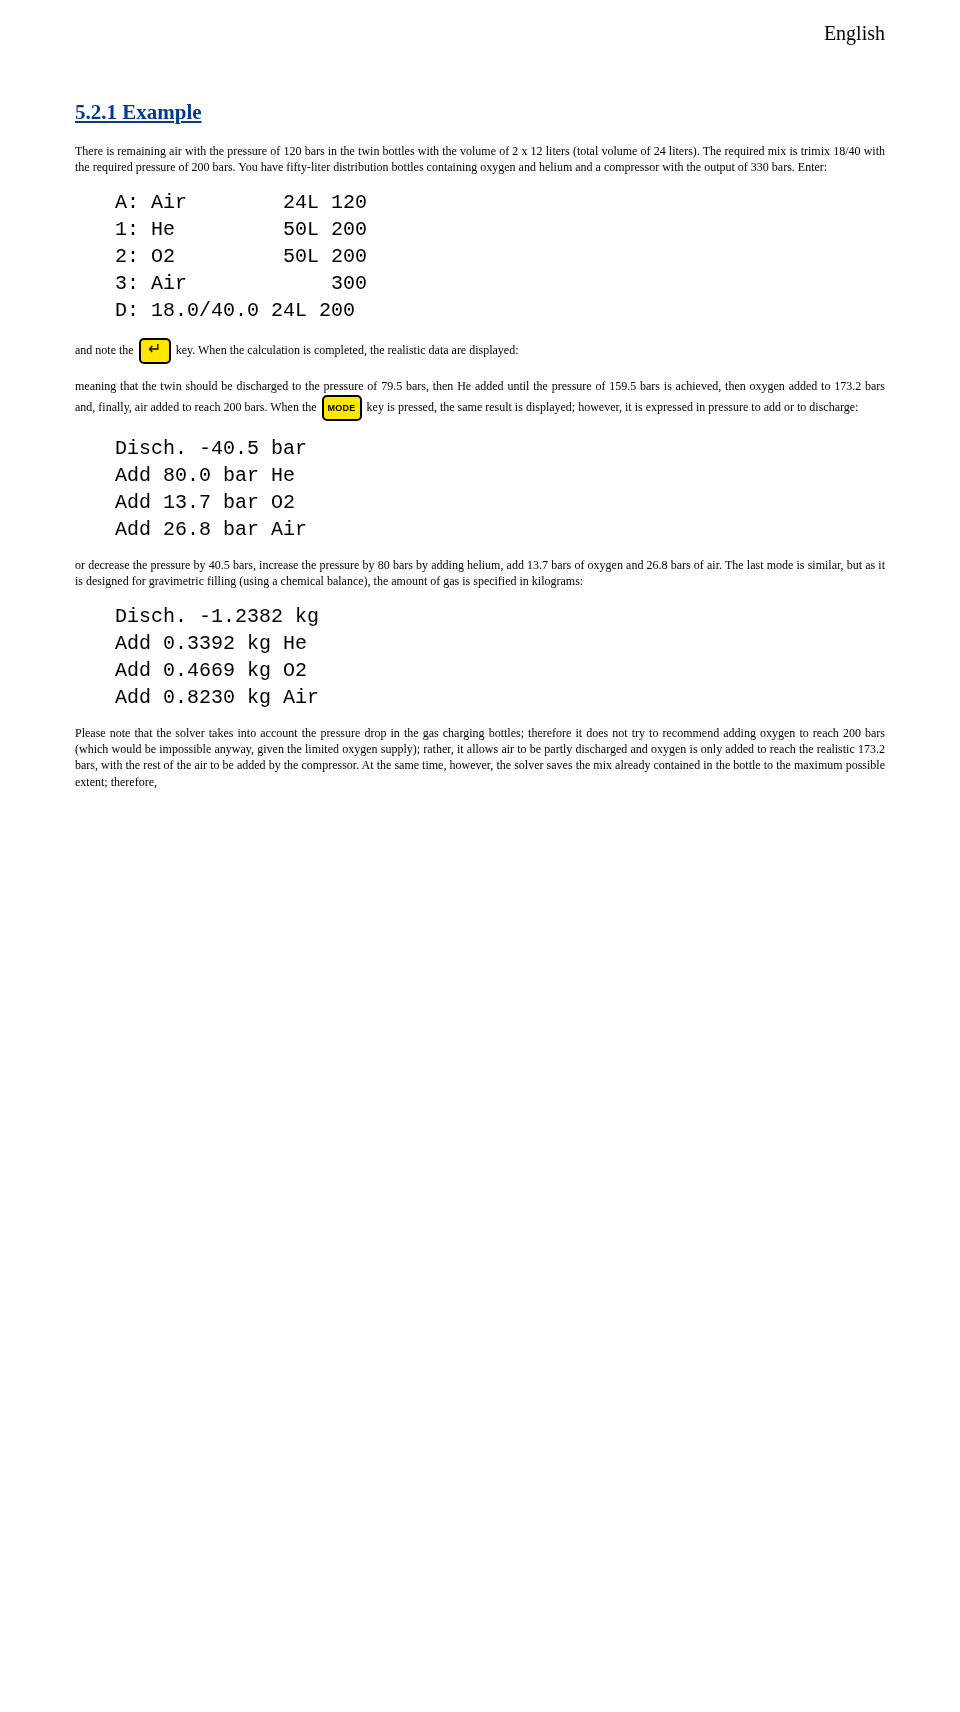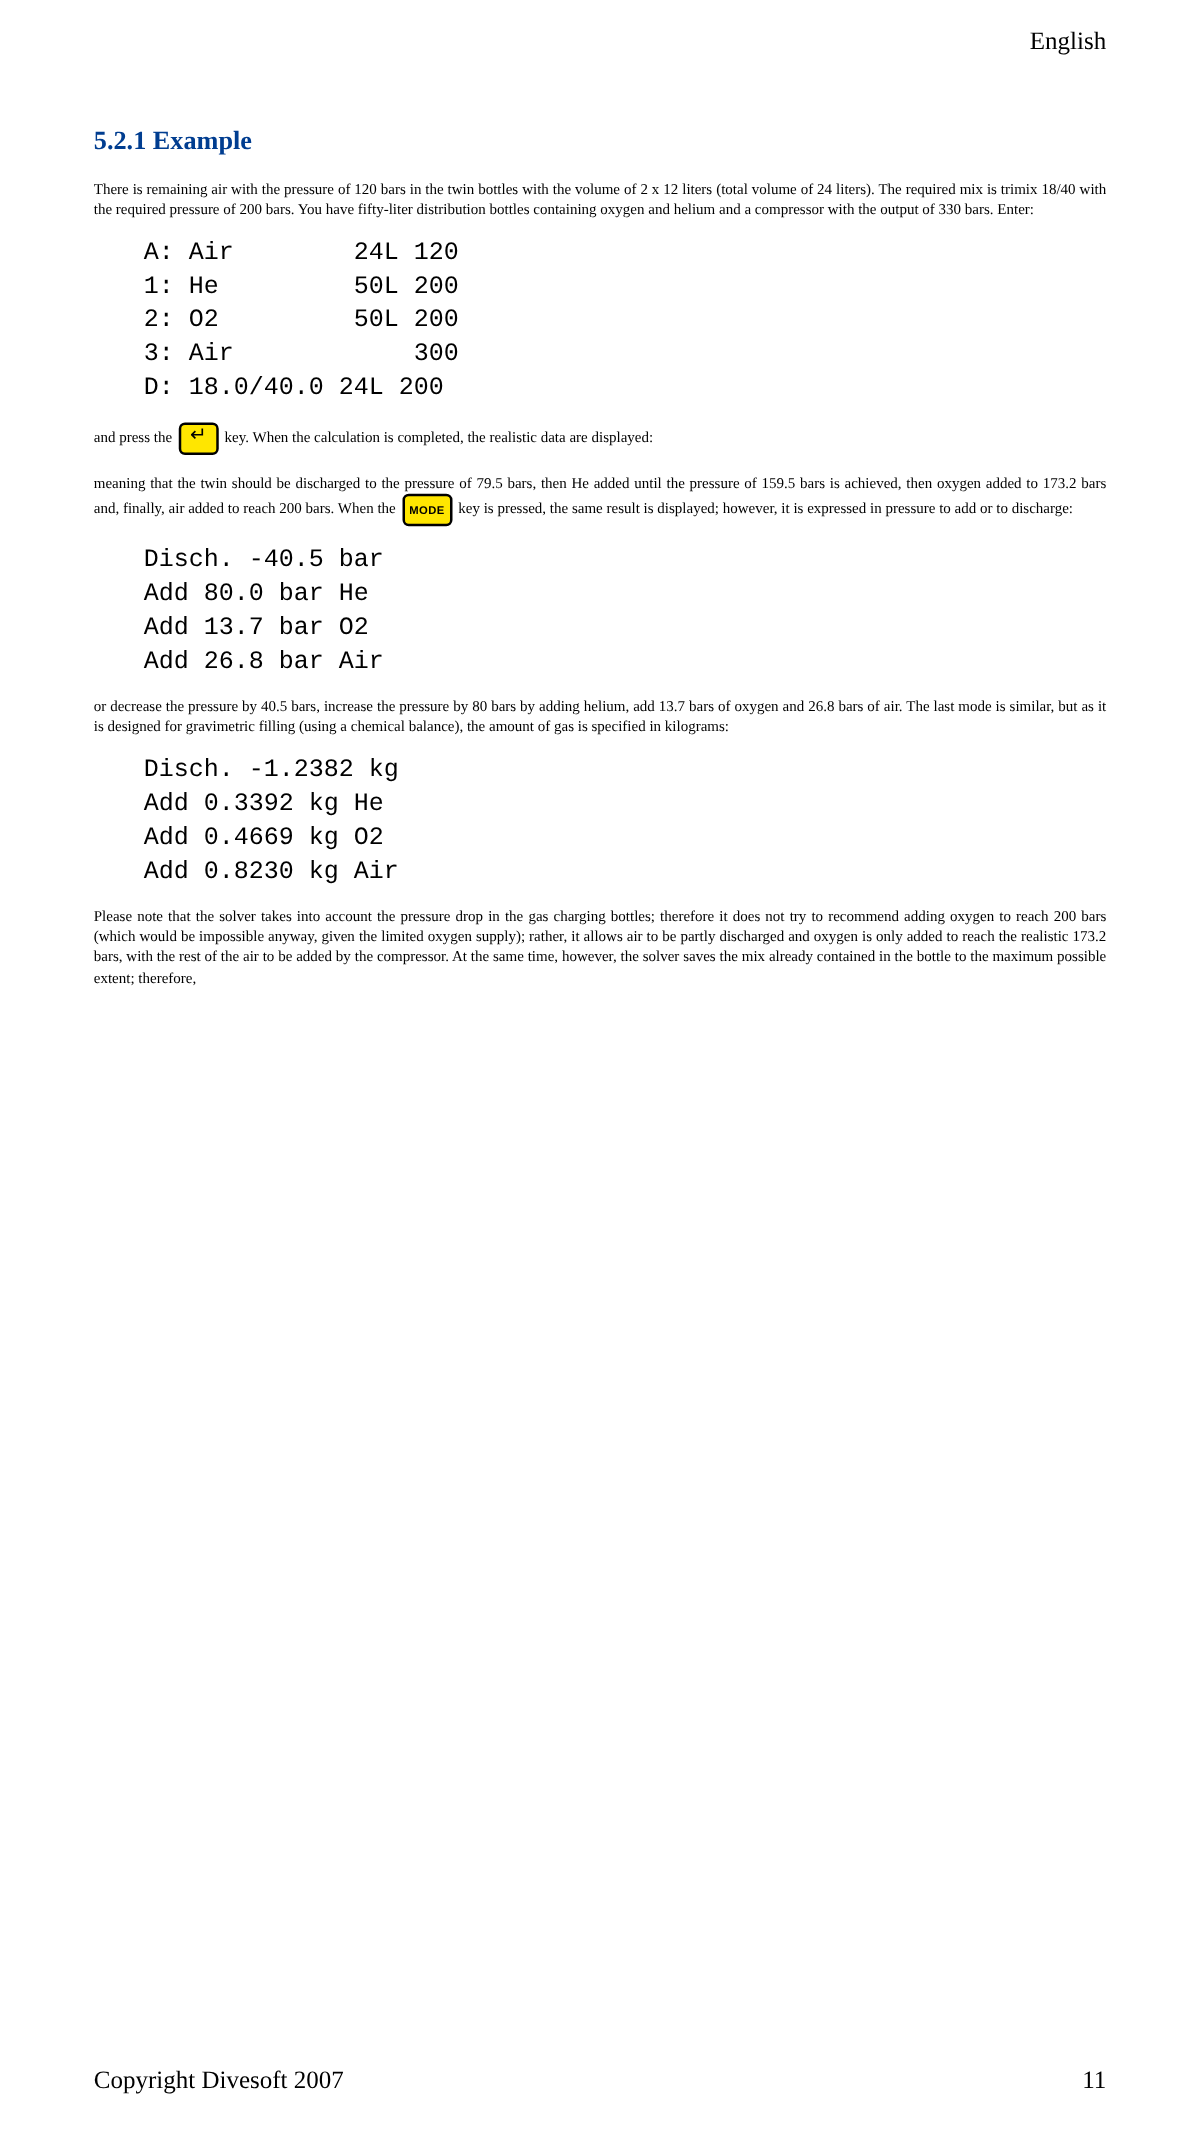--- a/index.html
+++ b/index.html
@@ -22,20 +22,21 @@
     top: 22px;
     right: 75px;
     font-size: 20px;
   }
   .section-heading {
     color: #003d90;
     font-weight: bold;
     font-size: 21px;
     margin-top: 40px;
     margin-bottom: 18px;
+    text-decoration: underline;
   }
   .body-text {
     font-size: 12px;
     line-height: 1.35;
     text-align: justify;
     margin: 0 0 14px 0;
   }
   .mono {
     font-family: "Courier New", Courier, monospace;
     font-size: 20px;
@@ -103,21 +104,21 @@
 
   <p class="body-text">There is remaining air with the pressure of 120 bars in the twin bottles with the volume of 2 x 12 liters (total volume of 24 liters). The required mix is trimix 18/40 with the required pressure of 200 bars. You have fifty-liter distribution bottles containing oxygen and helium and a compressor with the output of 330 bars. Enter:</p>
 
   <div class="mono">A: Air        24L 120
 1: He         50L 200
 2: O2         50L 200
 3: Air            300
 D: 18.0/40.0 24L 200</div>
 
   <p class="body-text">
-    <span>and press the </span><span class="key-icon enter"></span><span> key. When the calculation is completed, the realistic data are displayed:</span>
+    <span>and note the </span><span class="key-icon enter"></span><span> key. When the calculation is completed, the realistic data are displayed:</span>
   </p>
 
 
   <p class="body-text">
     <span>meaning that the twin should be discharged to the pressure of 79.5 bars, then He added until the pressure of 159.5 bars is achieved, then oxygen added to 173.2 bars and, finally, air added to reach 200 bars. When the </span><span class="key-icon mode"></span><span> key is pressed, the same result is displayed; however, it is expressed in pressure to add or to discharge:</span>
   </p>
 
   <div class="mono">Disch. -40.5 bar
 Add 80.0 bar He
 Add 13.7 bar O2
@@ -125,18 +126,14 @@
 
   <p class="body-text">or decrease the pressure by 40.5 bars, increase the pressure by 80 bars by adding helium, add 13.7 bars of oxygen and 26.8 bars of air. The last mode is similar, but as it is designed for gravimetric filling (using a chemical balance), the amount of gas is specified in kilograms:</p>
 
   <div class="mono">Disch. -1.2382 kg
 Add 0.3392 kg He
 Add 0.4669 kg O2
 Add 0.8230 kg Air</div>
 
   <p class="body-text">Please note that the solver takes into account the pressure drop in the gas charging bottles; therefore it does not try to recommend adding oxygen to reach 200 bars (which would be impossible anyway, given the limited oxygen supply); rather, it allows air to be partly discharged and oxygen is only added to reach the realistic 173.2 bars, with the rest of the air to be added by the compressor. At the same time, however, the solver saves the mix already contained in the bottle to the maximum possible extent; therefore,</p>
 
-  <div class="footer">
-    <span>Copyright Divesoft 2007</span>
-    <span>11</span>
-  </div>
 
 </div>
 
 </body></html>

